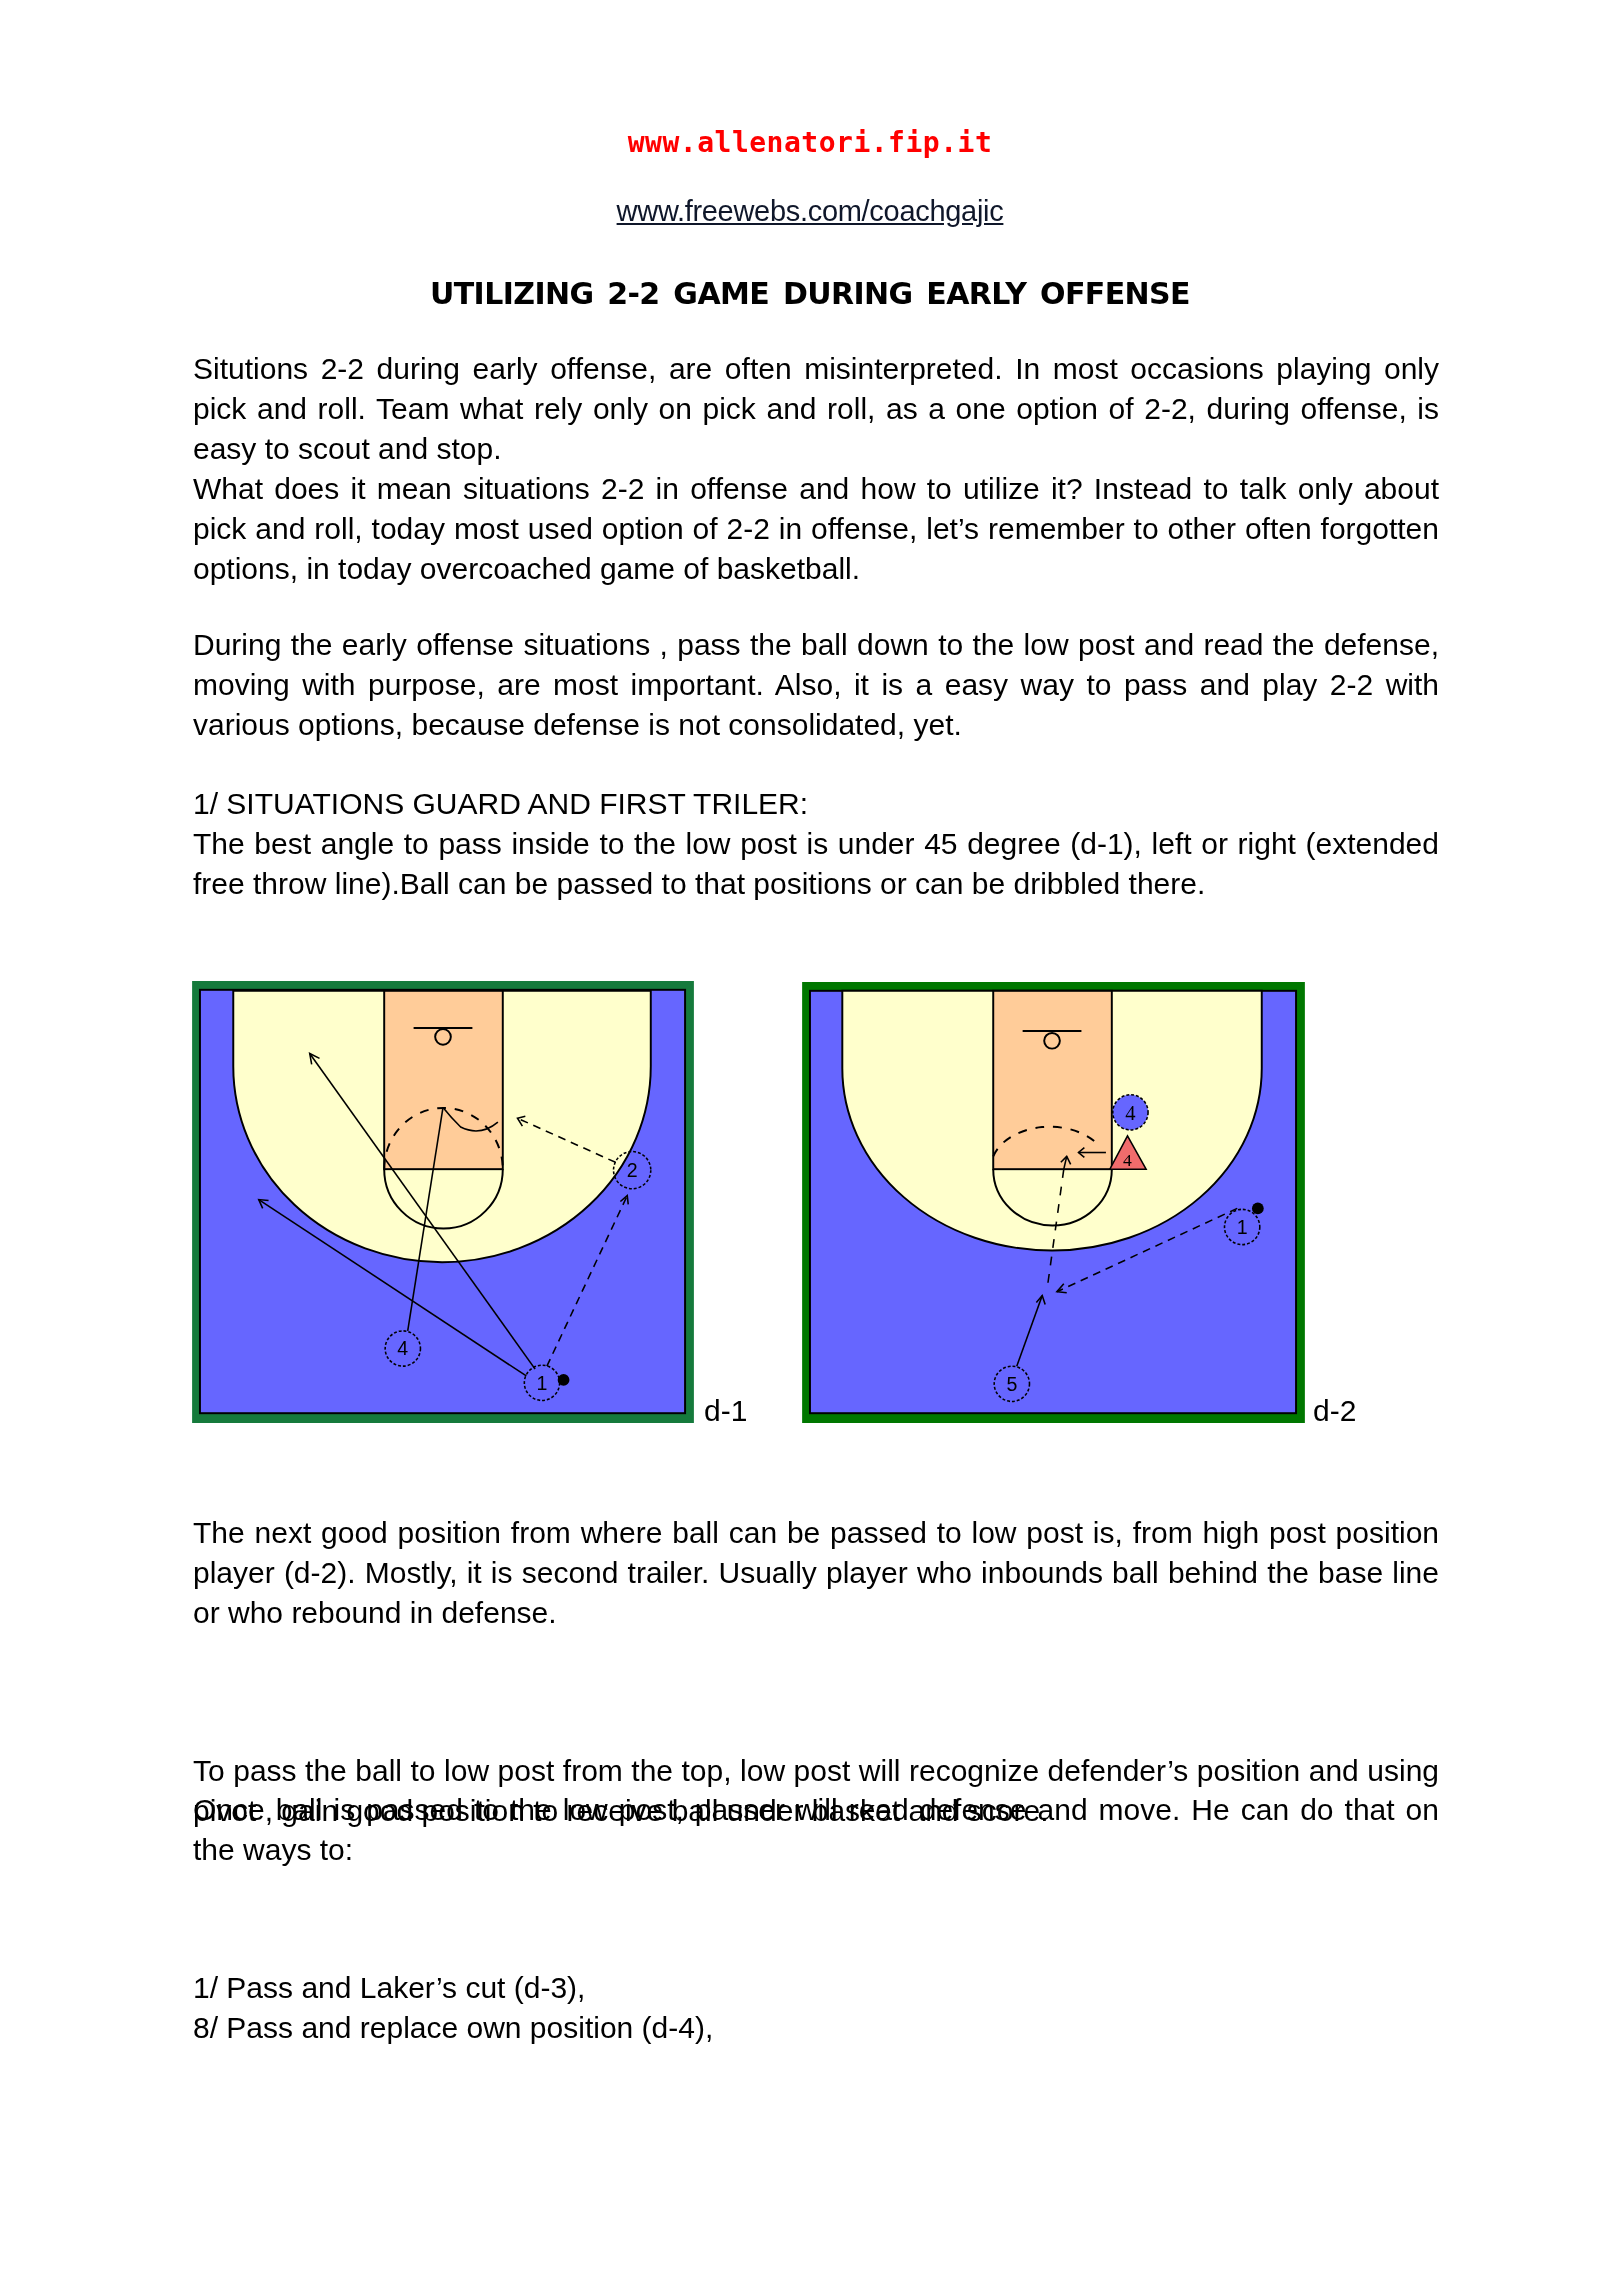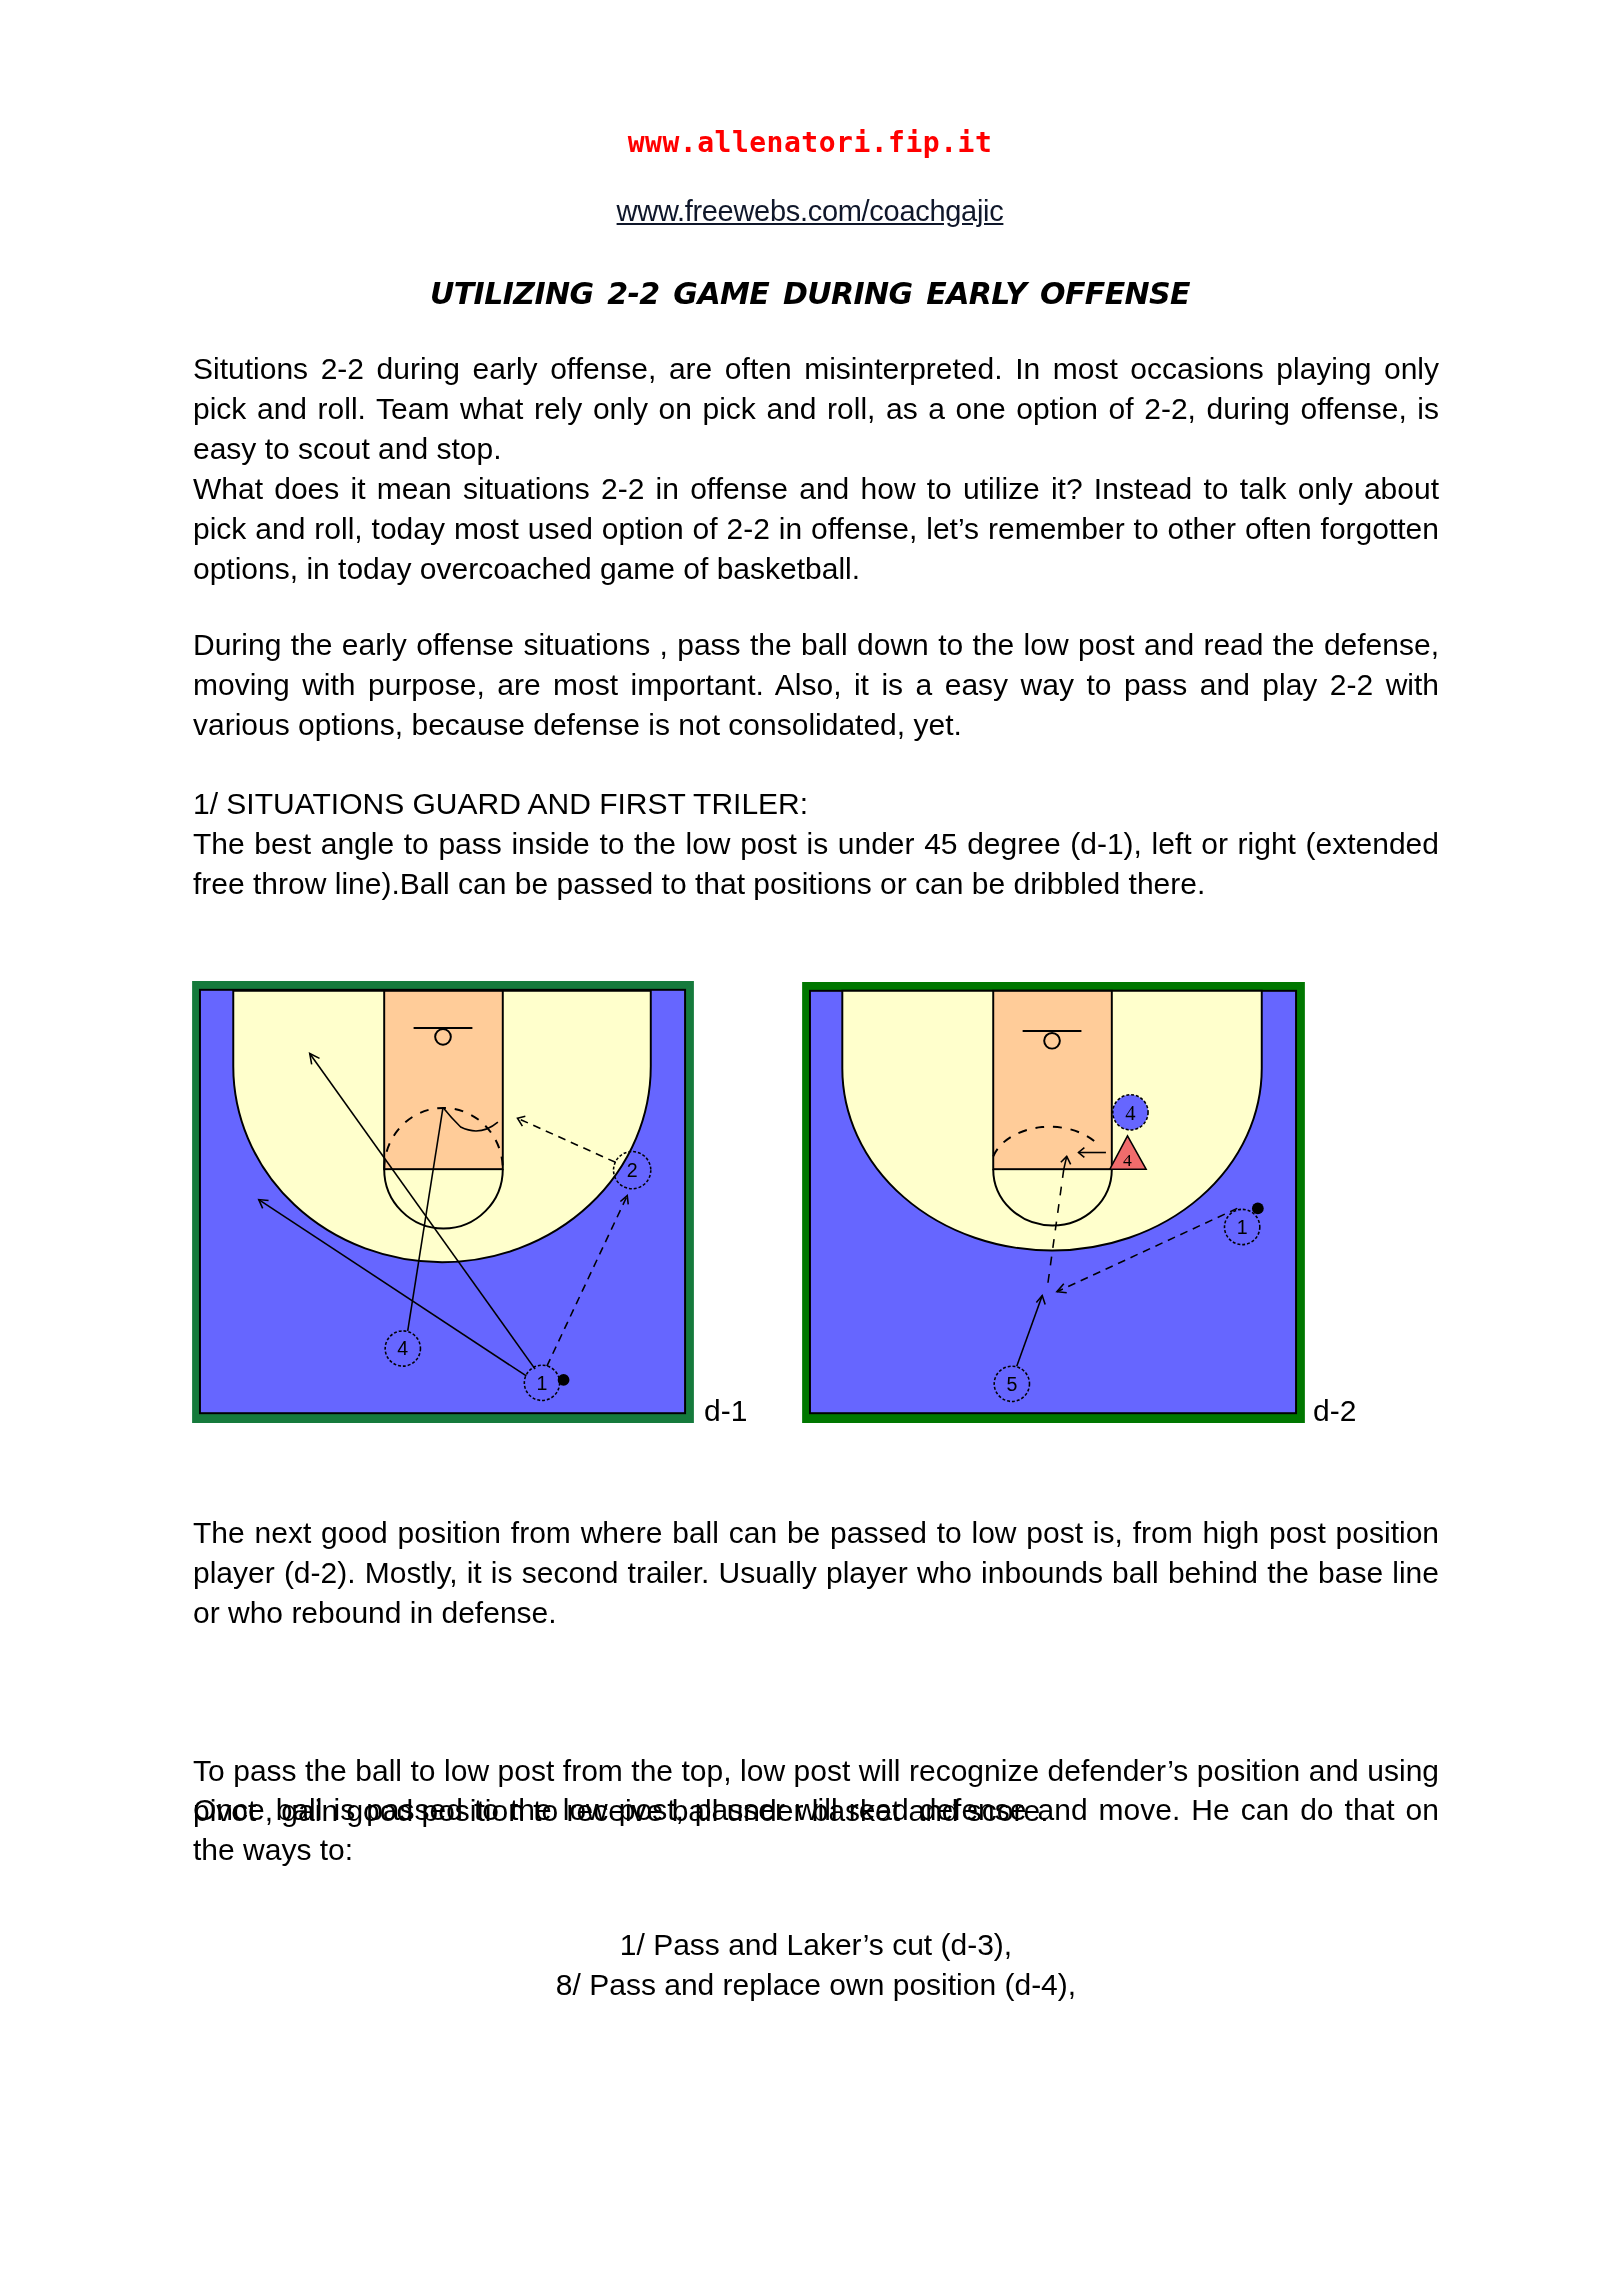--- a/index.html
+++ b/index.html
@@ -5,21 +5,21 @@
     html, body { margin: 0; padding: 0; background: #ffffff; }
     body { width: 1620px; height: 2292px; position: relative; overflow: hidden;
            font-family: "DejaVu Sans", sans-serif; color: #000; }
     .abs { position: absolute; }
     .site { left: 0; width: 1620px; top: 102px; text-align: center; color: #ff0000;
             font-family: "DejaVu Sans Mono", monospace; font-weight: bold; font-size: 28px; letter-spacing: 0.5px; margin-top: 24px; }
     .link { left: 0; width: 1620px; top: 195px; text-align: center; }
     .link a { color: #0f172a; text-decoration: underline; font-size: 29px;
               font-family: "Liberation Sans", sans-serif; letter-spacing: -0.3px; }
     .title { left: 0; width: 1620px; top: 276px; text-align: center; font-weight: bold;
-             font-size: 30px; font-family: "DejaVu Sans", sans-serif; letter-spacing: -0.6px; word-spacing: 3.9px; font-style: italic; }
+             font-size: 30px; font-family: "DejaVu Sans", sans-serif; letter-spacing: -0.6px; word-spacing: 3.9px; }
     .para { left: 193px; width: 1246px; font-size: 30px; line-height: 40px;
             font-family: "Liberation Sans", sans-serif; text-align: justify; }
     .para p { margin: 0; }
     .diag { position: absolute; }
     .dlabel { position: absolute; font-size: 30px; font-family: "Liberation Sans", sans-serif; }
   </style>
 </head>
 <body>
 
 <div class="abs site">www.allenatori.fip.it</div>
@@ -131,17 +131,17 @@
     <circle cx="1032" cy="1412" r="18" fill="none" stroke="#000" stroke-width="1.6" stroke-dasharray="3 2"></circle>
     <text x="1032" y="1419" fill="#000">5</text>
   </g>
 </svg>
 <div class="dlabel" style="left:1313px; top:1394px;">d-2</div>
 
 <div class="abs para" style="top:1513px;">The next good position from where ball can be passed to  low post is, from high post position player (d-2). Mostly, it is  second trailer. Usually player who inbounds ball behind the base line or who rebound in defense.</div>
 <div class="abs para" style="top:1751px;">To pass the ball to low post from the top, low post will recognize defender’s position and using  pivot ,  gain good position to receive ball under basket and score.</div>
 <div class="abs para" style="top:1790px;">Once ball is passed to the low post, passer will read defense and move. He can do that on the  ways to:</div>
 
-<div class="abs para" style="top:1925px; text-align:center;">
+<div class="abs para" style="top:1968px; text-align:left;">
   <div>1/ Pass and Laker’s cut (d-3),</div>
   <div>8/ Pass and replace own position (d-4),</div>
 </div>
 
 
 </body></html>

